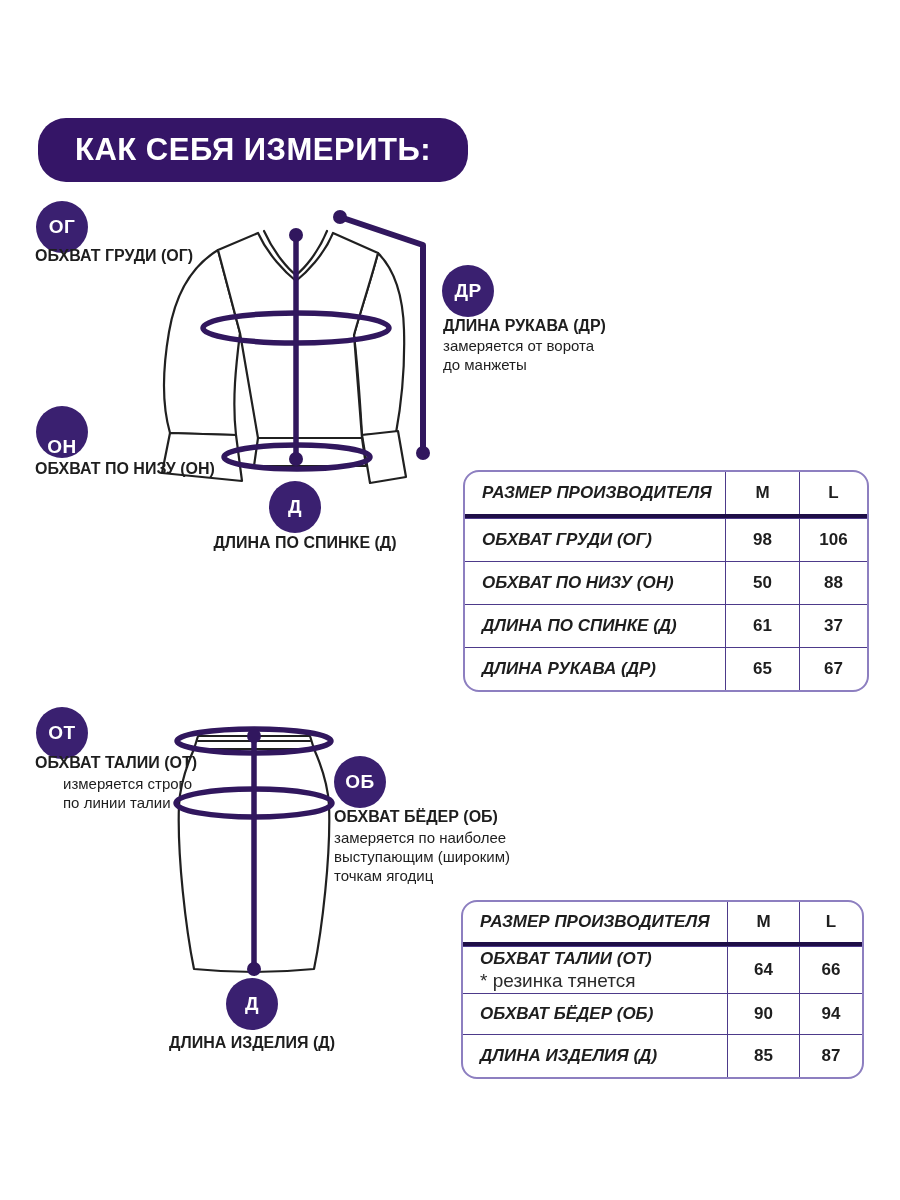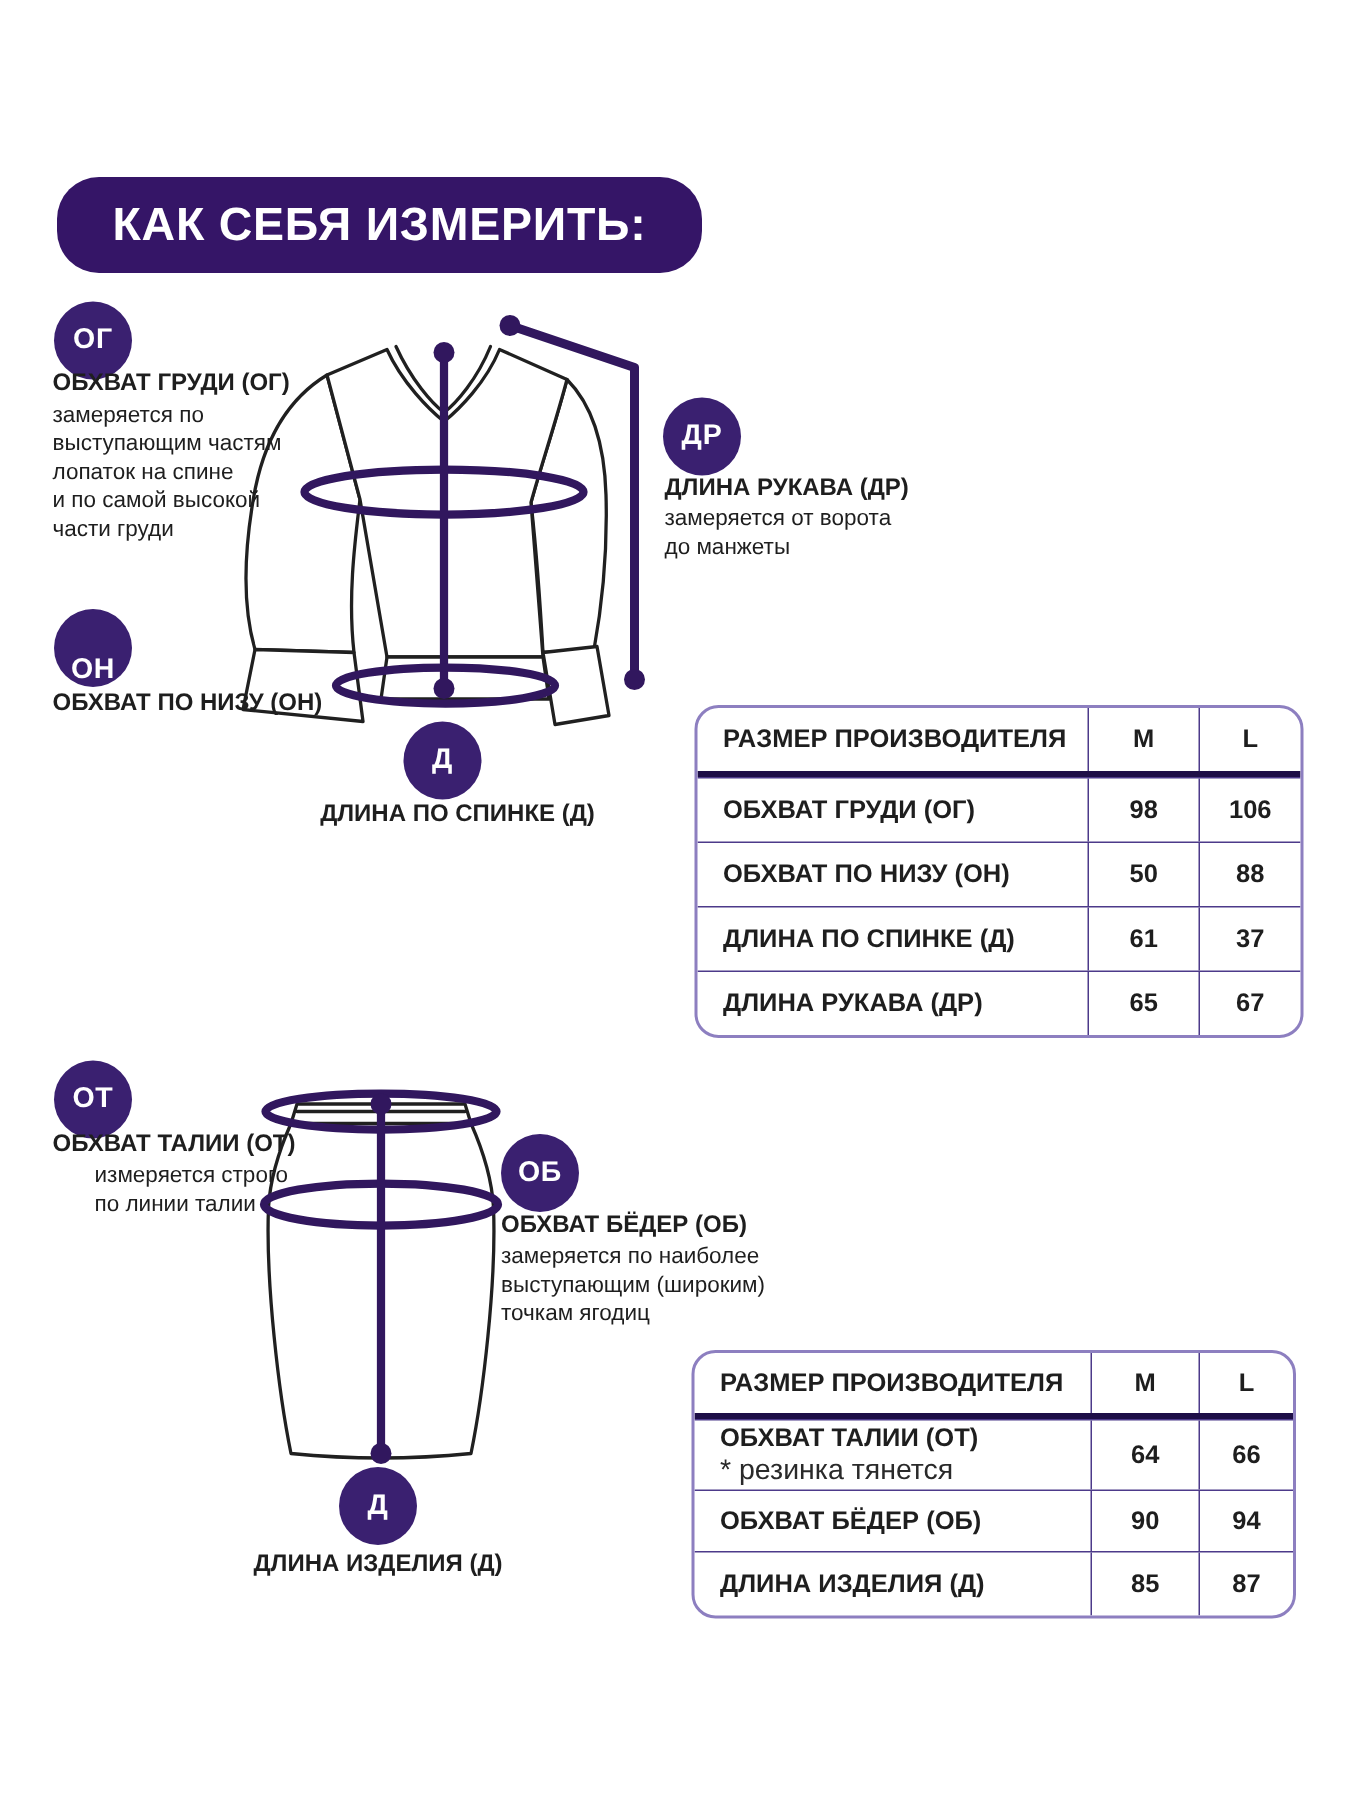--- a/index.html
+++ b/index.html
@@ -17,21 +17,21 @@
   .lbl-title{position:absolute;font-weight:bold;font-size:16px;line-height:19px;white-space:nowrap;}
   .lbl-desc{position:absolute;font-size:15px;line-height:19px;white-space:pre-line;}
   .lbl-center{text-align:center;white-space:nowrap;}
 
   .size-table{position:absolute;background:#fff;border:2px solid #8d7fc0;border-radius:16px;overflow:hidden;}
   .t-row{display:grid;grid-template-columns:260px 74px 1fr;}
   .t-row + .t-row{border-top:1.6px solid #4d3a8a;}
   .t-head{border-bottom:4px solid #1e0e47;}
   .t-cell{display:flex;align-items:center;font-weight:bold;font-size:17px;}
   .t-label{padding-left:17px;flex-direction:column;align-items:flex-start;justify-content:center;}
-  .t-label .main{font-weight:bold;}
+  .t-label .main{font-weight:bold;font-style:italic;}
   .t-label .note{font-weight:normal;font-size:19px;color:#2a2a2a;margin-top:1px;}
   .t-num{justify-content:center;border-left:1.6px solid #4d3a8a;}
 
   svg{position:absolute;overflow:visible;}
   .sketch{fill:#ffffff;stroke:#202020;stroke-width:2.2;stroke-linejoin:round;stroke-linecap:round;}
   .sketch-line{fill:none;stroke:#202020;stroke-width:2.2;stroke-linejoin:round;stroke-linecap:round;}
   .meas{fill:none;stroke:#31175e;stroke-width:5.5;stroke-linejoin:round;stroke-linecap:round;}
   .meas-dot{fill:#31175e;stroke:none;}
 </style>
 </head>
@@ -70,25 +70,20 @@
     <circle class="meas-dot" cx="206" cy="264" r="7"></circle>
     <path class="meas" style="stroke-width:6" d="M250,22 L333,50 L333,258"></path>
     <circle class="meas-dot" cx="250" cy="22" r="7"></circle>
     <circle class="meas-dot" cx="333" cy="258" r="7"></circle>
   </svg>
 
   <div class="badge" style="left:36px;top:201px;">
     <span>ОГ</span>
   </div>
   <div class="lbl-title" style="left:35px;top:246px;">ОБХВАТ ГРУДИ (ОГ)</div>
-  <div class="lbl-desc" style="left:35px;top:267px;width:190px;">замеряется по
-выступающим частям
-лопаток на спине
-и по самой высокой
-части груди</div>
 
   <div class="badge" style="left:36px;top:406px;align-items:flex-end;">
     <span>ОН</span>
   </div>
   <div class="lbl-title" style="left:35px;top:459px;">ОБХВАТ ПО НИЗУ (ОН)</div>
 
   <div class="badge" style="left:442px;top:265px;">
     <span>ДР</span>
   </div>
   <div class="lbl-title" style="left:443px;top:316px;">ДЛИНА РУКАВА (ДР)</div>

